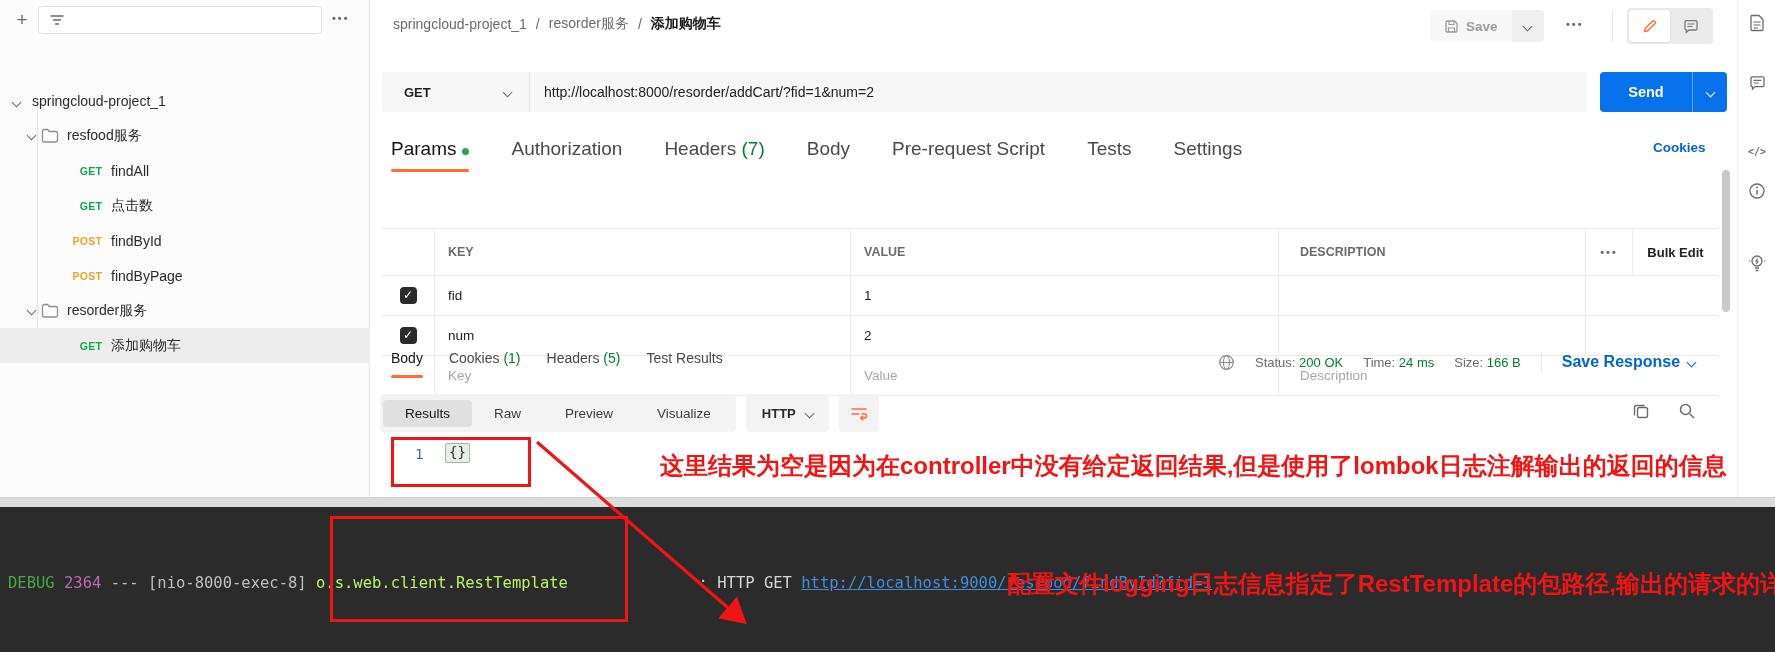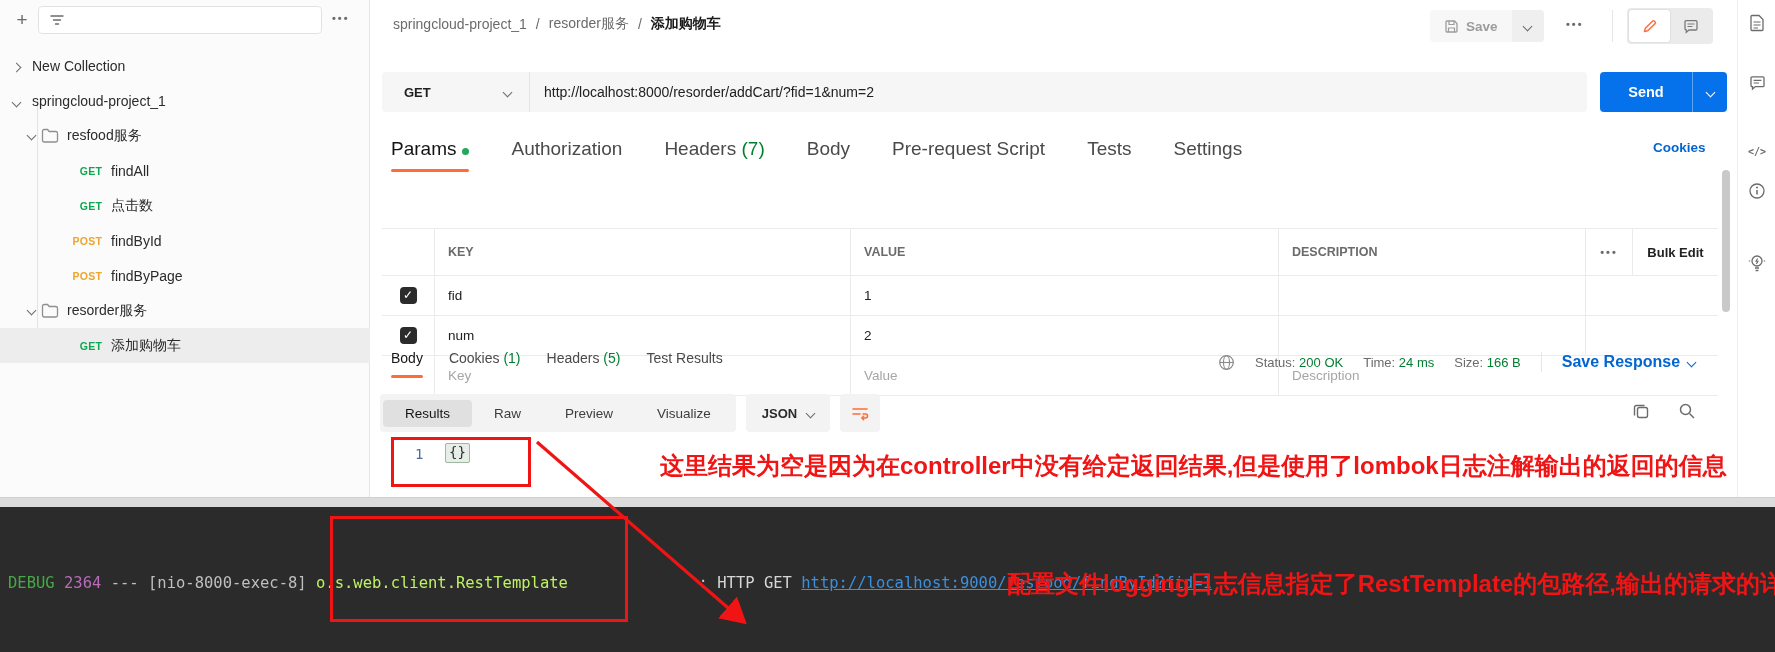--- a/index.html
+++ b/index.html
@@ -62,21 +62,21 @@
   .count-g { color:#007F31; }
   .cookies-link { position:absolute; left:1283px; top:140px; color:#0265D2; font-size:13.5px; font-weight:600; cursor:pointer; }
 
   .ptable { position:absolute; left:12px; top:180px; width:1336px; font-size:13.5px;margin-top:48px; }
   .trow { display:flex; border-bottom:1px solid #EBEBEB; align-items:center; }
   .trow.head { height:48px; border-top:1px solid #EBEBEB; color:#6b6b6b; font-size:12.5px; font-weight:700; }
   .trow.body { height:40px; }
   .c-check { width:52px; display:flex; justify-content:center; }
   .c-key   { width:416px; border-left:1px solid #EBEBEB; padding-left:13px; align-self:stretch; display:flex; align-items:center; }
   .c-val   { width:428px; border-left:1px solid #EBEBEB; padding-left:13px; align-self:stretch; display:flex; align-items:center; }
-  .c-desc  { width:307px; border-left:1px solid #EBEBEB; padding-left:13px; align-self:stretch; display:flex; align-items:center; }
+  .c-desc  { width:307px; border-left:1px solid #EBEBEB; padding-left:21px; align-self:stretch; display:flex; align-items:center; }
   .c-more  { width:47px;  border-left:1px solid #EBEBEB; align-self:stretch; display:flex; align-items:center; justify-content:center; }
   .c-bulk  { width:86px;  border-left:1px solid #EBEBEB; align-self:stretch; display:flex; align-items:center; justify-content:center; font-size:13px; font-weight:700; color:#212121; cursor:pointer; }
   .ph { color:#A6A6A6; }
   .checkbox { width:17px; height:17px; background:#2b2b2b; border-radius:4px; color:#fff; font-size:12px; line-height:17px; text-align:center; cursor:pointer; }
   .v-scroll { position:absolute; left:1352px; top:170px; width:8px; height:142px; background:#C9C9C9; border-radius:4px; }
 
   .resp-tabs { position:absolute; left:21px; top:350px; display:flex; gap:26px; font-size:14px; color:#4a4a4a; }
   .resp-meta { position:absolute; left:848px; top:352px; display:flex; align-items:center; gap:20px; font-size:13px; color:#6b6b6b; }
   .resp-meta b { font-weight:400; color:#007F31; }
   .meta-div { width:1px; height:20px; background:#E6E6E6; }
@@ -131,24 +131,20 @@
         <svg class="ic" width="16" height="14" viewBox="0 0 16 14">
           <path d="M2 3h12M4.5 7h7M6.5 11h3" stroke="#6b6b6b" stroke-width="1.4" stroke-linecap="round" fill="none"></path>
         </svg>
         <input value="" style="">
       </div>
       <div class="sb-more dots">•••</div>
     </div>
 
     <div class="indent-line"></div>
 
-    <div class="srow" style="top:48px;">
-      <span style="width:32px;text-align:center;"><span class="chev right"></span></span>
-      <span>New Collection</span>
-    </div>
 
     <div class="srow" style="top:83px;">
       <span style="width:32px;text-align:center;"><span class="chev down"></span></span>
       <span>springcloud-project_1</span>
     </div>
 
     <div class="srow" style="top:118px;">
       <span style="width:28px;"></span>
         <span class="chev down"></span>
       <span class="folder-ic">
@@ -327,21 +323,21 @@
     </div>
 
     <div class="fmt-bar">
       <div class="fmt-group">
         <div class="fmt active">Results</div>
         <div class="fmt">Raw</div>
         <div class="fmt">Preview</div>
         <div class="fmt">Visualize</div>
       </div>
       <div class="json-btn">
-        <span>JSON</span>
+        <span>HTTP</span>
         <span class="chev down"></span>
       </div>
       <div class="wrap-btn">
         <svg class="ic" width="18" height="16" viewBox="0 0 18 16">
           <path d="M2 4h14M2 9h7" stroke="#FF6C37" stroke-width="1.6" stroke-linecap="round" fill="none"></path>
           <path d="M12 9h2.5a2 2 0 0 1 0 4H11" stroke="#FF6C37" stroke-width="1.6" fill="none" stroke-linecap="round"></path>
           <path d="M12.6 11.2L11 13l1.6 1.8" stroke="#FF6C37" stroke-width="1.5" fill="none" stroke-linecap="round" stroke-linejoin="round"></path>
         </svg>
       </div>
     </div>

